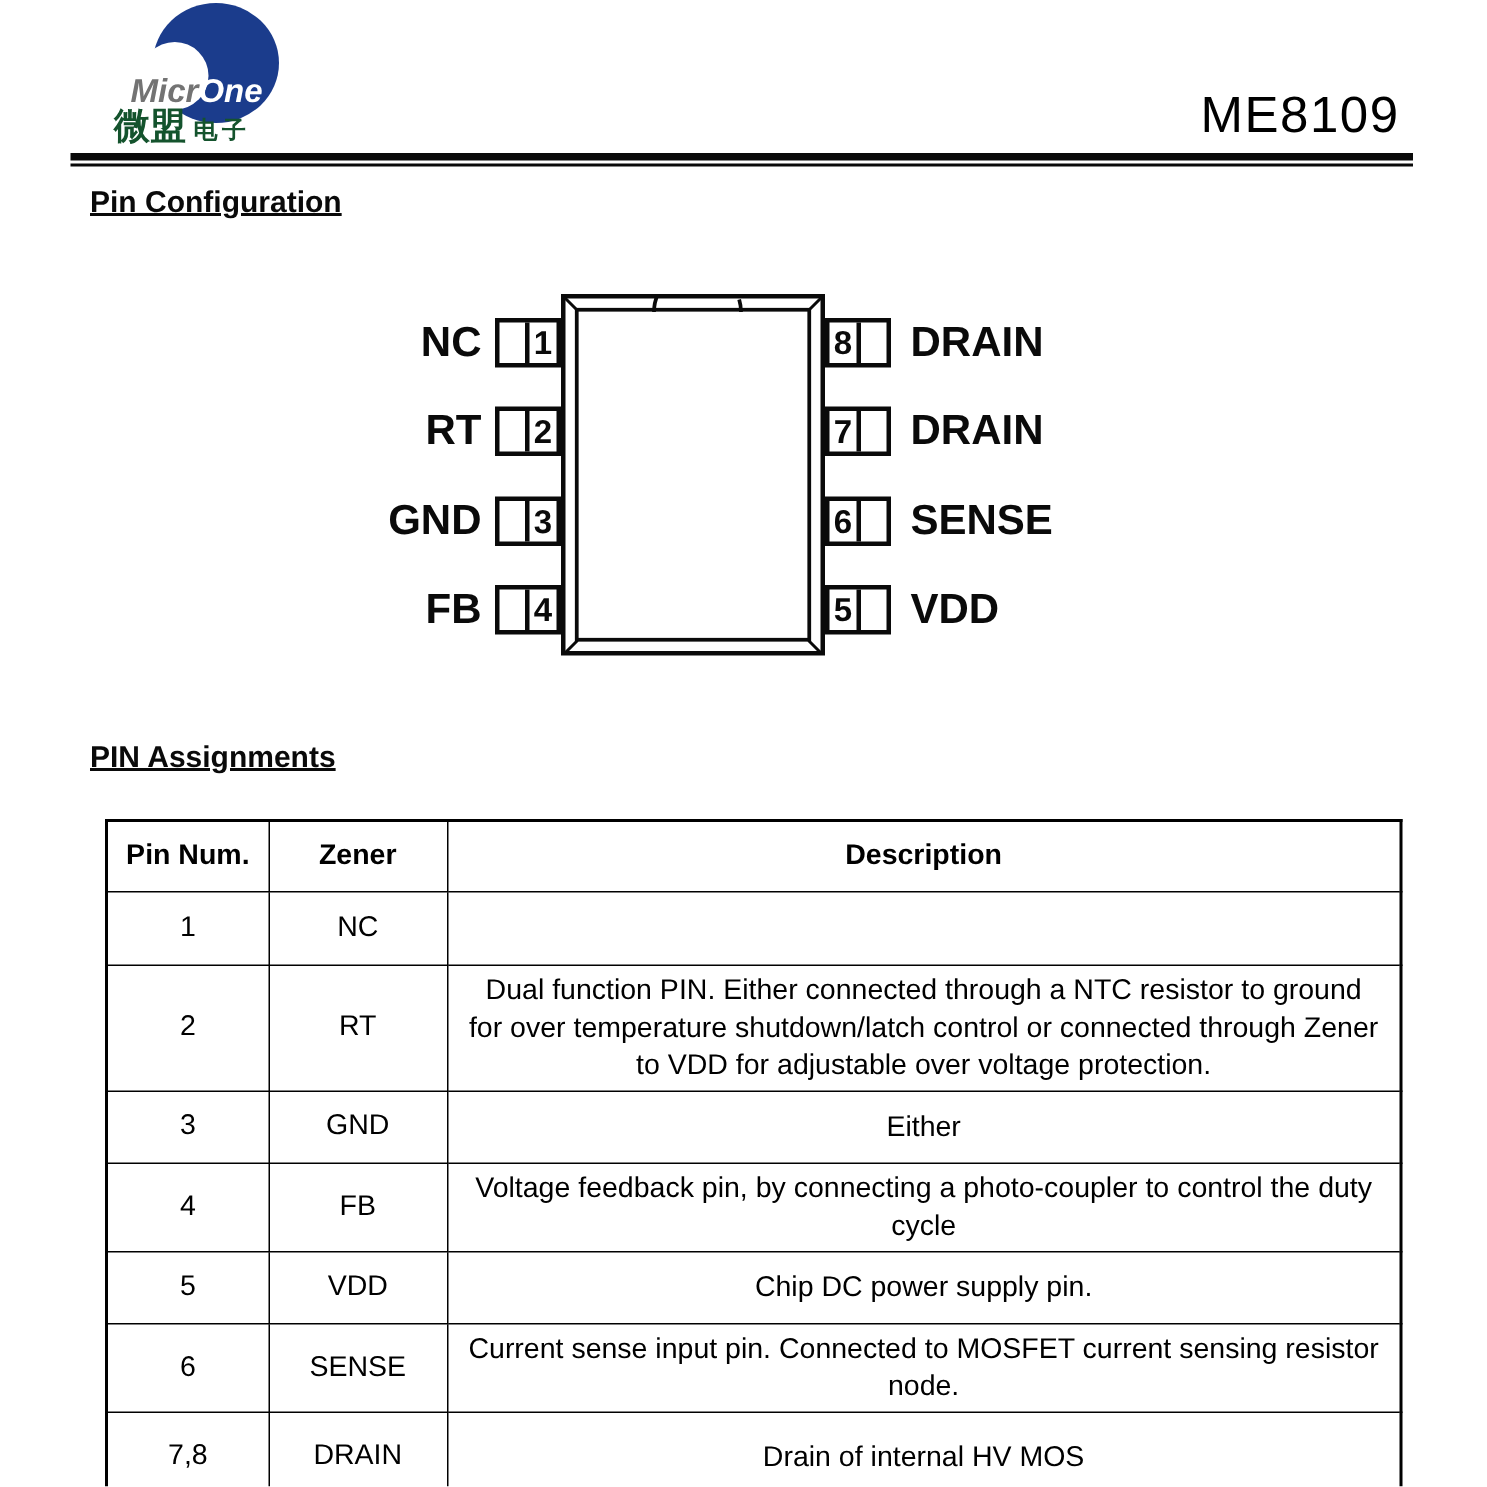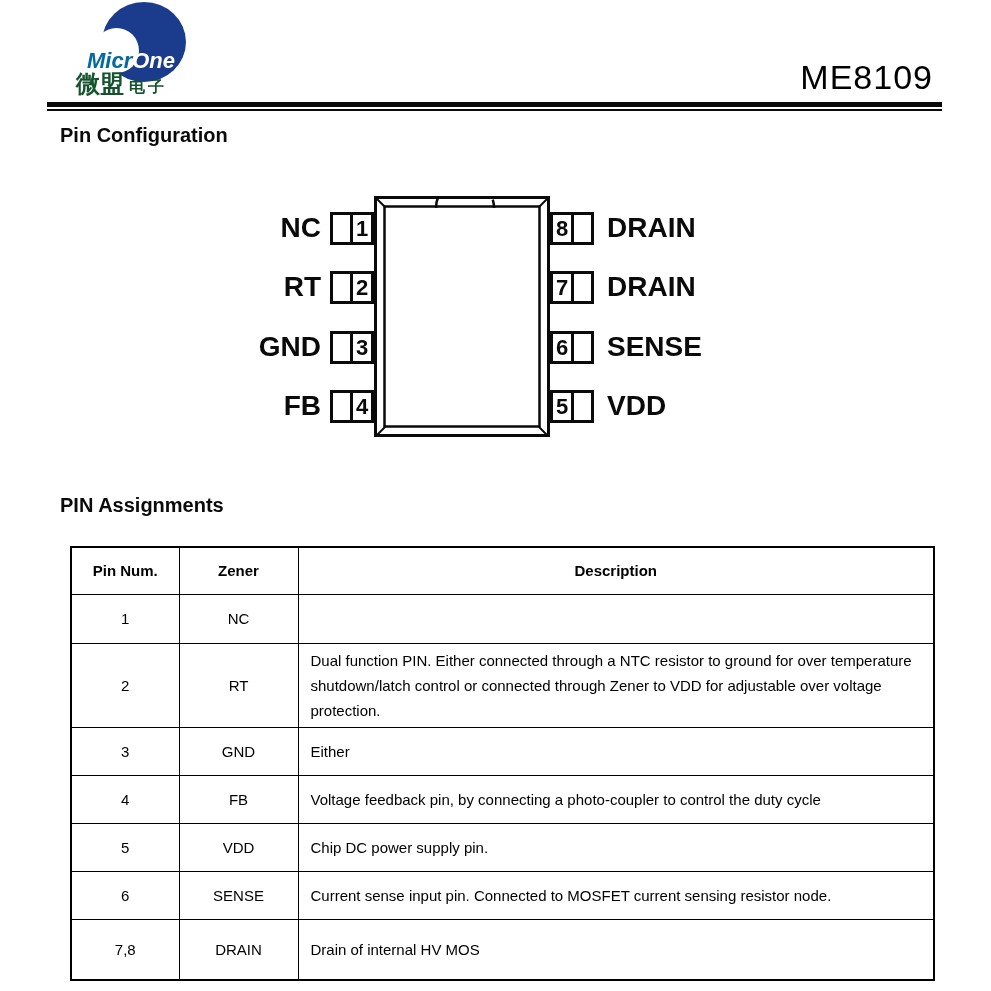--- a/index.html
+++ b/index.html
@@ -5,30 +5,30 @@
   html,body{margin:0;padding:0;background:#fff;}
   .page{
     position:relative;width:991px;height:991px;background:#ffffff;
     font-family:"Liberation Sans", sans-serif;color:#111;overflow:hidden;
   }
   
   .logo{position:absolute;left:75px;top:2px;width:150px;height:100px;}
   .logo-circle-blue{position:absolute;left:27px;top:0px;width:84px;height:80px;border-radius:50%;background:#1b3c8c;}
   .logo-circle-white{position:absolute;left:19px;top:26px;width:45px;height:45px;border-radius:50%;background:#ffffff;}
   .logo-brand{position:absolute;left:12px;top:46px;font-style:italic;font-weight:bold;font-size:22px;letter-spacing:0px;white-space:nowrap;}
-  .logo-brand .micr{color:#0369a1;text-shadow:1px 1px 0 #fff,-1px -1px 0 #fff,1px -1px 0 #fff,-1px 1px 0 #fff;}
+  .logo-brand .micr{color:#737373;text-shadow:1px 1px 0 #fff,-1px -1px 0 #fff,1px -1px 0 #fff,-1px 1px 0 #fff;}
   .logo-brand .one{color:#ffffff;}
   .logo-cn{position:absolute;left:1px;top:66px;white-space:nowrap;color:#14532d;}
   .logo-cn .cn-main{font-size:24px;font-weight:bold;}
   .logo-cn .cn-sub{font-size:16px;font-weight:bold;margin-left:5px;letter-spacing:3px;}
   .part-number{position:absolute;top:58px;right:58px;font-size:34px;letter-spacing:1px;color:#000;}
   .rule-thick{position:absolute;left:47px;top:102px;width:895px;height:5px;background:#0a0a0a;}
   .rule-thin{position:absolute;left:47px;top:109px;width:895px;height:2px;background:#0a0a0a;}
   
-  .section-title{position:absolute;left:60px;font-size:20px;font-weight:bold;color:#0a0a0a;}
+  .section-title{position:absolute;left:60px;font-size:20px;font-weight:bold;color:#0a0a0a;text-decoration:underline;}
   .title-pincfg{top:124px;}
   .title-pinassign{top:494px;}
   
   .chip-svg{position:absolute;left:374px;top:196px;}
   .pin-row{position:absolute;display:flex;align-items:center;height:34px;}
   .pin-row.left{left:228px;width:146px;justify-content:flex-end;}
   .pin-row.right{left:550px;width:260px;justify-content:flex-start;}
   .pin-label{font-size:28px;font-weight:600;color:#0a0a0a;white-space:nowrap;}
   .pin-row.left .pin-label{margin-right:9px;}
   .pin-row.right .pin-label{margin-left:13px;}
@@ -38,28 +38,28 @@
   .pin-box .num{width:21px;font-size:22px;font-weight:600;color:#0a0a0a;padding-top:1px;}
   .pin-box.lead-left .num{border-left:3px solid #0a0a0a;}
   .pin-box.lead-right .num{border-right:3px solid #0a0a0a;}
   .pr-1{top:211px;} .pr-2{top:270px;} .pr-3{top:330px;} .pr-4{top:389px;}
   
   .pin-table{
     position:absolute;left:70px;top:546px;width:863px;
     border-collapse:collapse;table-layout:fixed;background:#fff;
   }
   .pin-table td,.pin-table th{
-    border:1px solid #000;font-size:15px;color:#000;
+    border:1px solid #000;font-size:19px;color:#000;
     padding:4px 12px;box-sizing:border-box;background:#fff;
   }
   .pin-table{border:2px solid #000;}
   .pin-table th{font-weight:bold;text-align:center;}
   .col-pin{width:108px;text-align:center;}
   .col-sym{width:119px;text-align:center;}
-  .col-desc{width:636px;text-align:left;line-height:25px;}
+  .col-desc{width:636px;text-align:center;line-height:25px;}
   .row-h{height:47px;} .row-1{height:49px;} .row-2{height:80px;}
   .row-3{height:48px;} .row-4{height:48px;} .row-5{height:48px;}
   .row-6{height:48px;} .row-7{height:61px;}
 </style>
 </head>
 <body>
 
 <div class="page">
 
   <div class="logo">

